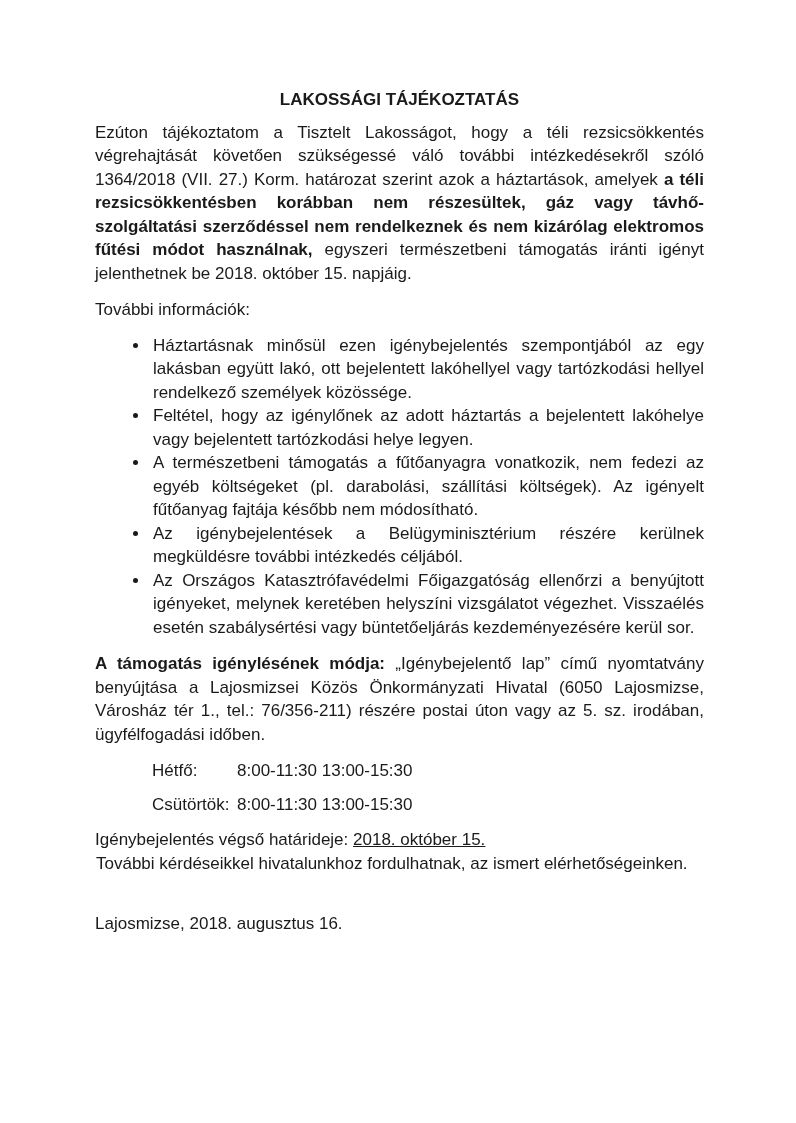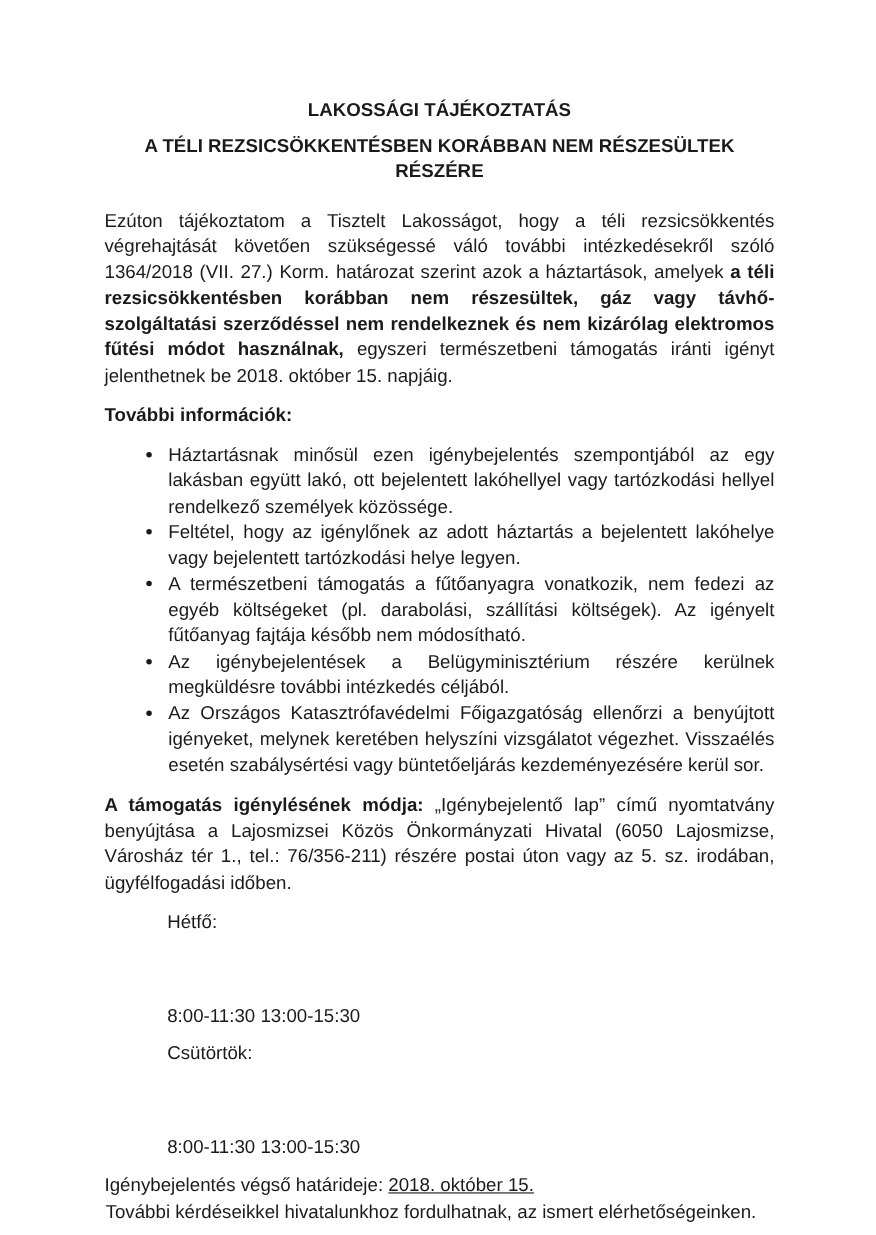--- a/index.html
+++ b/index.html
@@ -29,40 +29,39 @@
   }
   .doc-subtitle {
     font-weight: bold;
     margin: 0 0 21px 0;
   }
   p.body-par {
     margin: 0 0 13px 0;
     text-align: justify;
   }
   .section-heading {
-    font-weight: bold;
+    font-weight: normal;
     margin: 4px 0 12px 0;
   }
   ul.info-list {
     margin: 0 0 13px 0;
     padding-left: 55px;
   }
   ul.info-list li {
     text-align: justify;
     list-style: disc outside;
     padding-left: 3px;
   }
   .bold { font-weight: bold; }
   .schedule {
     margin: 7px 0 12px 0;
   }
   .schedule-row {
     display: flex;
     margin: 0 0 10px 57px;
-    flex-direction: column;
   }
   .schedule-day {
     width: 85px;
     flex: 0 0 85px;
   }
   .schedule-hours {
     flex: 1;
   }
   .deadline-par {
     margin: 0;
@@ -81,21 +80,20 @@
     margin: 37px 0 0 0;
   }
 </style>
 </head>
 <body>
 
 <div class="page">
 
   <div class="title-block">
     <div class="doc-title">LAKOSSÁGI TÁJÉKOZTATÁS</div>
-    <div class="doc-subtitle">A TÉLI REZSICSÖKKENTÉSBEN KORÁBBAN NEM RÉSZESÜLTEK RÉSZÉRE</div>
   </div>
 
   <p class="body-par"><span>Ezúton tájékoztatom a Tisztelt Lakosságot, hogy a téli rezsicsökkentés végrehajtását követően szükségessé váló további intézkedésekről szóló 1364/2018 (VII. 27.) Korm. határozat szerint azok a háztartások, amelyek </span><span class="bold">a téli rezsicsökkentésben korábban nem részesültek, gáz vagy távhő-szolgáltatási szerződéssel nem rendelkeznek és nem kizárólag elektromos fűtési módot használnak,</span><span> egyszeri természetbeni támogatás iránti igényt jelenthetnek be 2018. október 15. napjáig.</span></p>
 
   <p class="section-heading">További információk:</p>
 
   <ul class="info-list">
     <li>Háztartásnak minősül ezen igénybejelentés szempontjából az egy lakásban együtt lakó, ott bejelentett lakóhellyel vagy tartózkodási hellyel rendelkező személyek közössége.</li>
     <li>Feltétel, hogy az igénylőnek az adott háztartás a bejelentett lakóhelye vagy bejelentett tartózkodási helye legyen.</li>
     <li>A természetbeni támogatás a fűtőanyagra vonatkozik, nem fedezi az egyéb költségeket (pl. darabolási, szállítási költségek). Az igényelt fűtőanyag fajtája később nem módosítható.</li>

